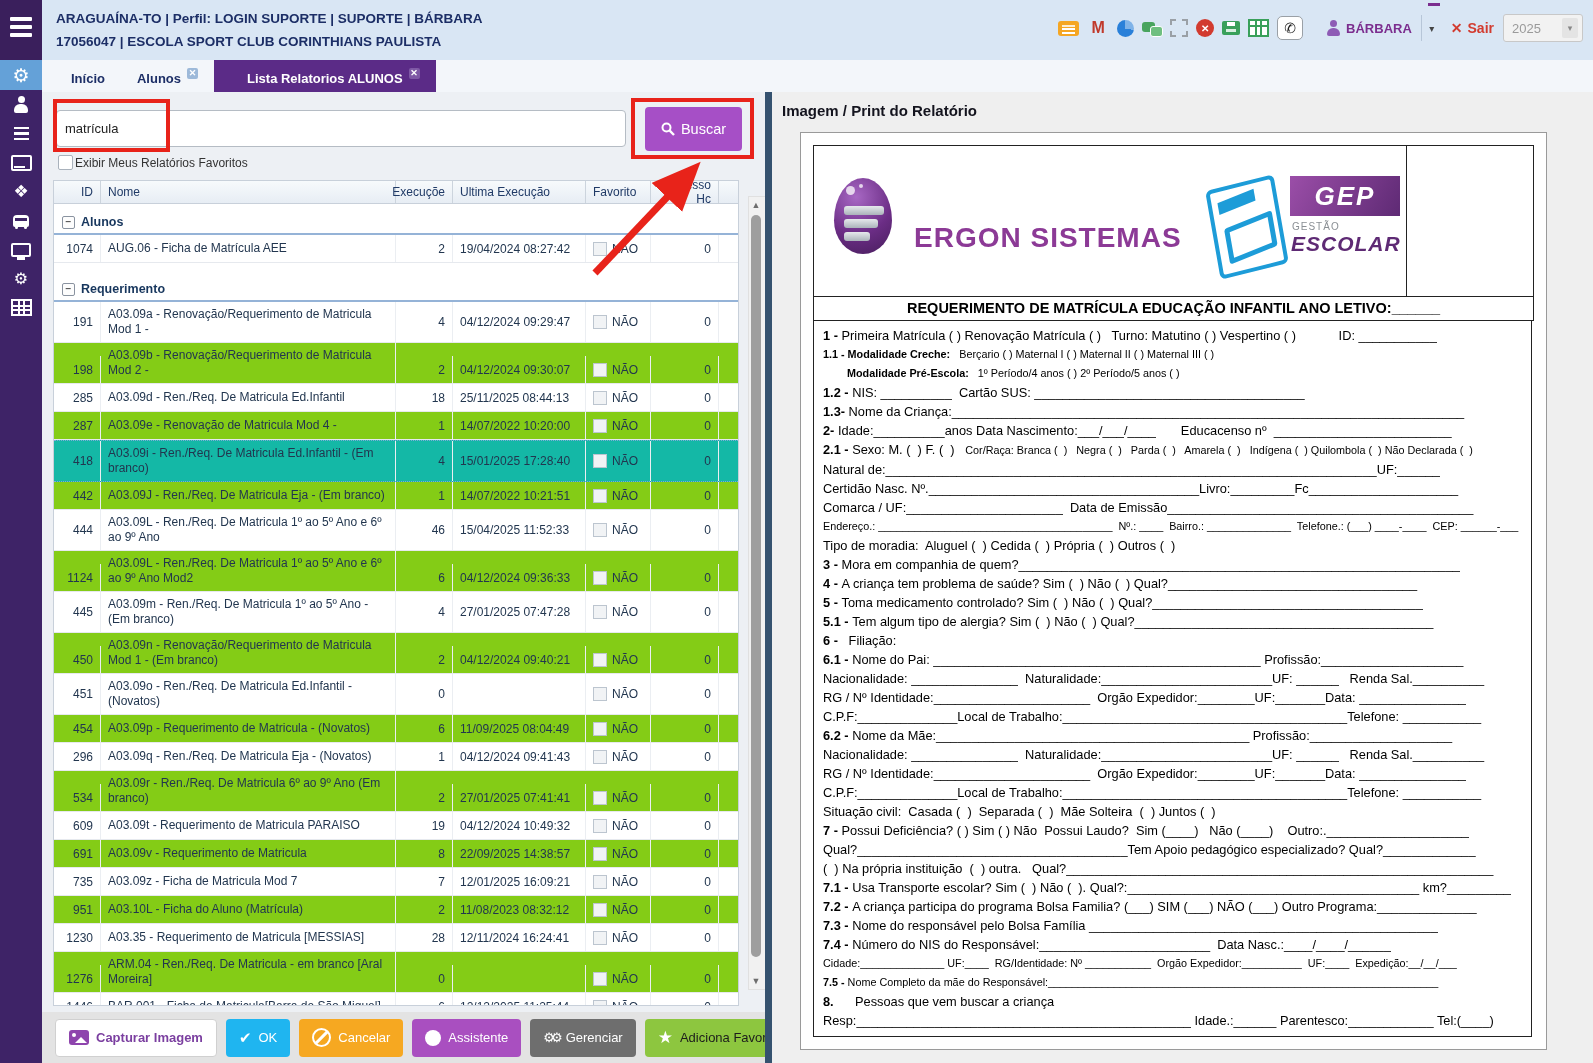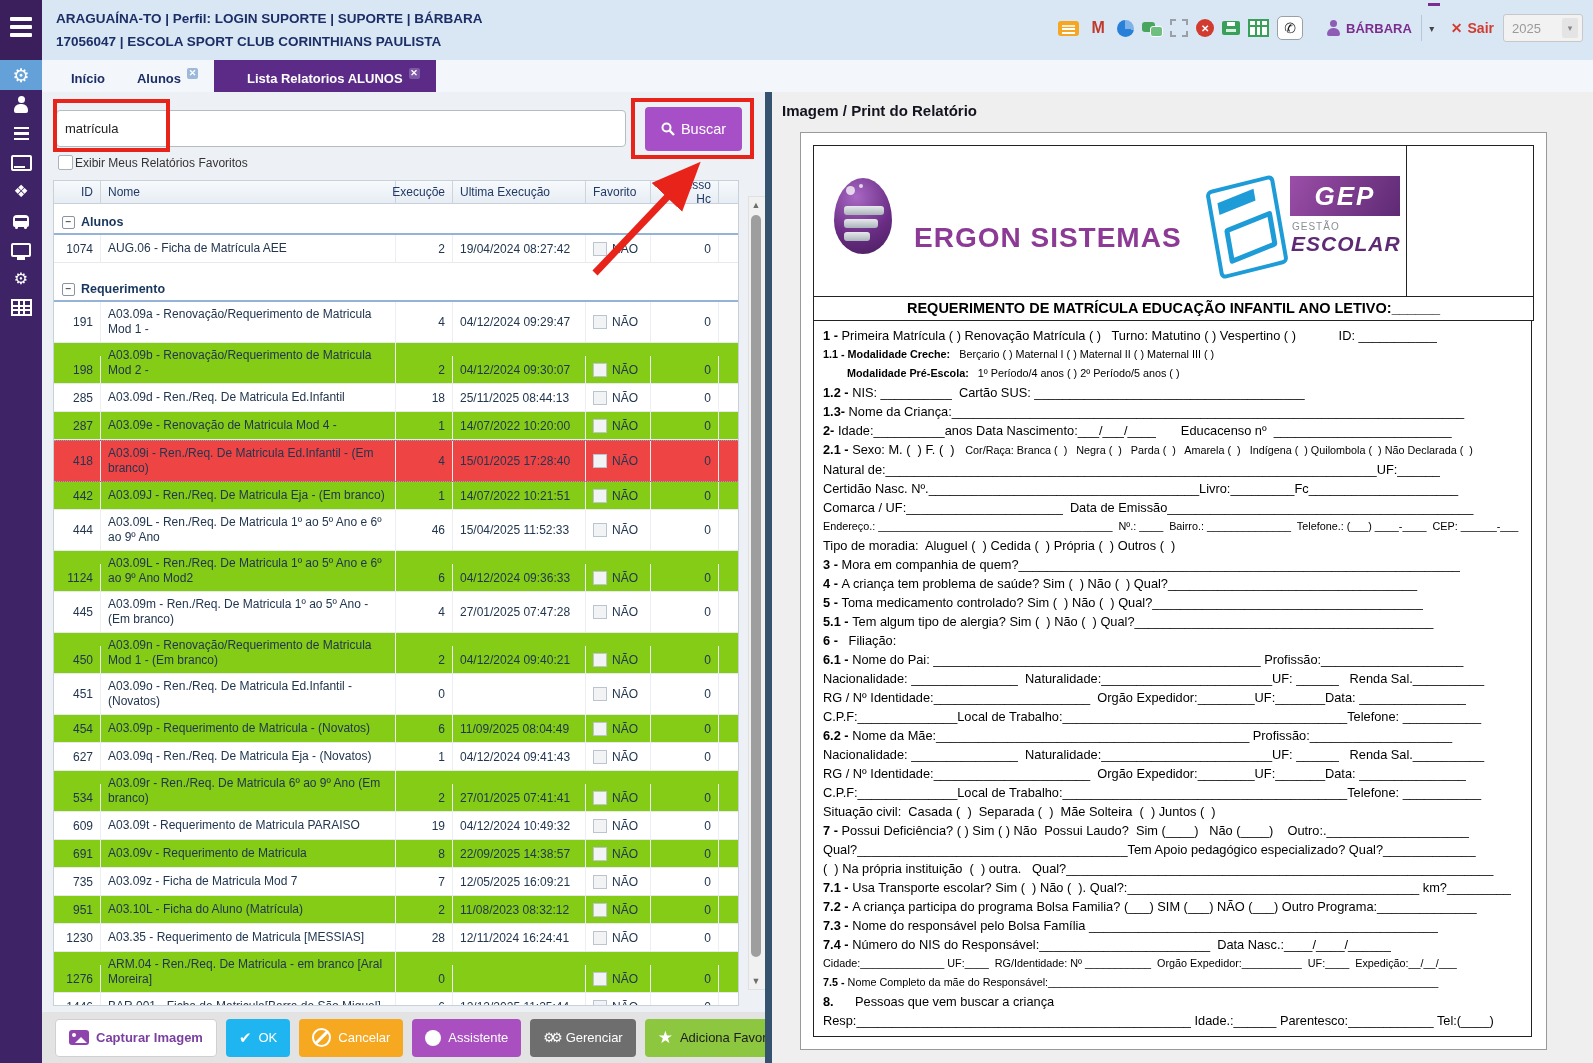--- a/index.html
+++ b/index.html
@@ -95,21 +95,21 @@
   .c-fav{width:65px;}
   .c-imp{width:68px;justify-content:flex-end;text-align:right;}
   .c-fill{flex:1;border-right:none!important;}
   .grow{display:flex;align-items:center;gap:6px;padding:5px 8px 4px;border-bottom:2px solid #95b3d7;margin-top:14px;font-weight:bold;color:#17365d;font-size:12.5px;}
   .grow.first{margin-top:6px;}
   .collapse{width:11px;height:11px;border:1px solid #8a93a0;border-radius:2px;background:#fdfdfd;color:#555;font-size:10px;line-height:9px;text-align:center;}
   .trow{display:flex;border-bottom:1px solid #e6e9ee;align-items:stretch;background:#fff;}
   .trow.alt{background:#84cc16;align-items:flex-end;}
   .trow .cell{border-right:1px solid #ebeef2;display:flex;align-items:center;padding-top:5px;padding-bottom:5px;min-height:27px;}
   .trow .c-nome{line-height:15px;align-items:center;}
-  .trow.selected{background:#ef4444;border-top:1px dotted #7fa8dc;border-bottom:1px dotted #7fa8dc;}
+  .trow.selected{background:#14b8a6;border-top:1px dotted #7fa8dc;border-bottom:1px dotted #7fa8dc;}
   .favwrap{display:flex;align-items:center;gap:5px;}
   .fchk{width:12px;height:12px;background:#f1f3f5;border:1px solid #bcc5cf;}
   
   .vscroll{position:absolute;left:706px;top:104px;width:16px;height:792px;background:#f1f1f1;border:1px solid #e0e0e0;}
   .varrow{position:absolute;left:0;width:14px;height:14px;color:#6d6d6d;font-size:9px;text-align:center;line-height:14px;cursor:pointer;}
   .vthumb{position:absolute;left:2px;top:18px;width:10px;height:742px;background:#9e9e9e;border-radius:5px;cursor:grab;}
 
   
   .footer{position:absolute;left:0;bottom:0;width:723px;height:51px;background:#e3e3e3;display:flex;align-items:center;gap:9px;padding-left:13px;box-sizing:border-box;}
   .fbtn{height:38px;border:none;border-radius:4px;color:#fff;font-size:13px;font-family:"Liberation Sans",sans-serif;display:flex;align-items:center;gap:7px;padding:0 13px;cursor:pointer;white-space:nowrap;}
@@ -451,21 +451,21 @@
           <div class="cell c-fav">
             <span class="favwrap">
               <span class="fchk"></span>
               <span>NÃO</span>
             </span>
           </div>
           <div class="cell c-imp">0</div>
           <div class="cell c-fill"></div>
         </div>
         <div class="trow">
-          <div class="cell c-id">627</div>
+          <div class="cell c-id">296</div>
           <div class="cell c-nome">A03.09q - Ren./Req. De Matricula Eja - (Novatos)</div>
           <div class="cell c-exec">1</div>
           <div class="cell c-ult">04/12/2024 09:41:43</div>
           <div class="cell c-fav">
             <span class="favwrap">
               <span class="fchk"></span>
               <span>NÃO</span>
             </span>
           </div>
           <div class="cell c-imp">0</div>
@@ -510,21 +510,21 @@
               <span>NÃO</span>
             </span>
           </div>
           <div class="cell c-imp">0</div>
           <div class="cell c-fill"></div>
         </div>
         <div class="trow">
           <div class="cell c-id">735</div>
           <div class="cell c-nome">A03.09z - Ficha de Matricula Mod 7</div>
           <div class="cell c-exec">7</div>
-          <div class="cell c-ult">12/05/2025 16:09:21</div>
+          <div class="cell c-ult">12/01/2025 16:09:21</div>
           <div class="cell c-fav">
             <span class="favwrap">
               <span class="fchk"></span>
               <span>NÃO</span>
             </span>
           </div>
           <div class="cell c-imp">0</div>
           <div class="cell c-fill"></div>
         </div>
         <div class="trow alt">

